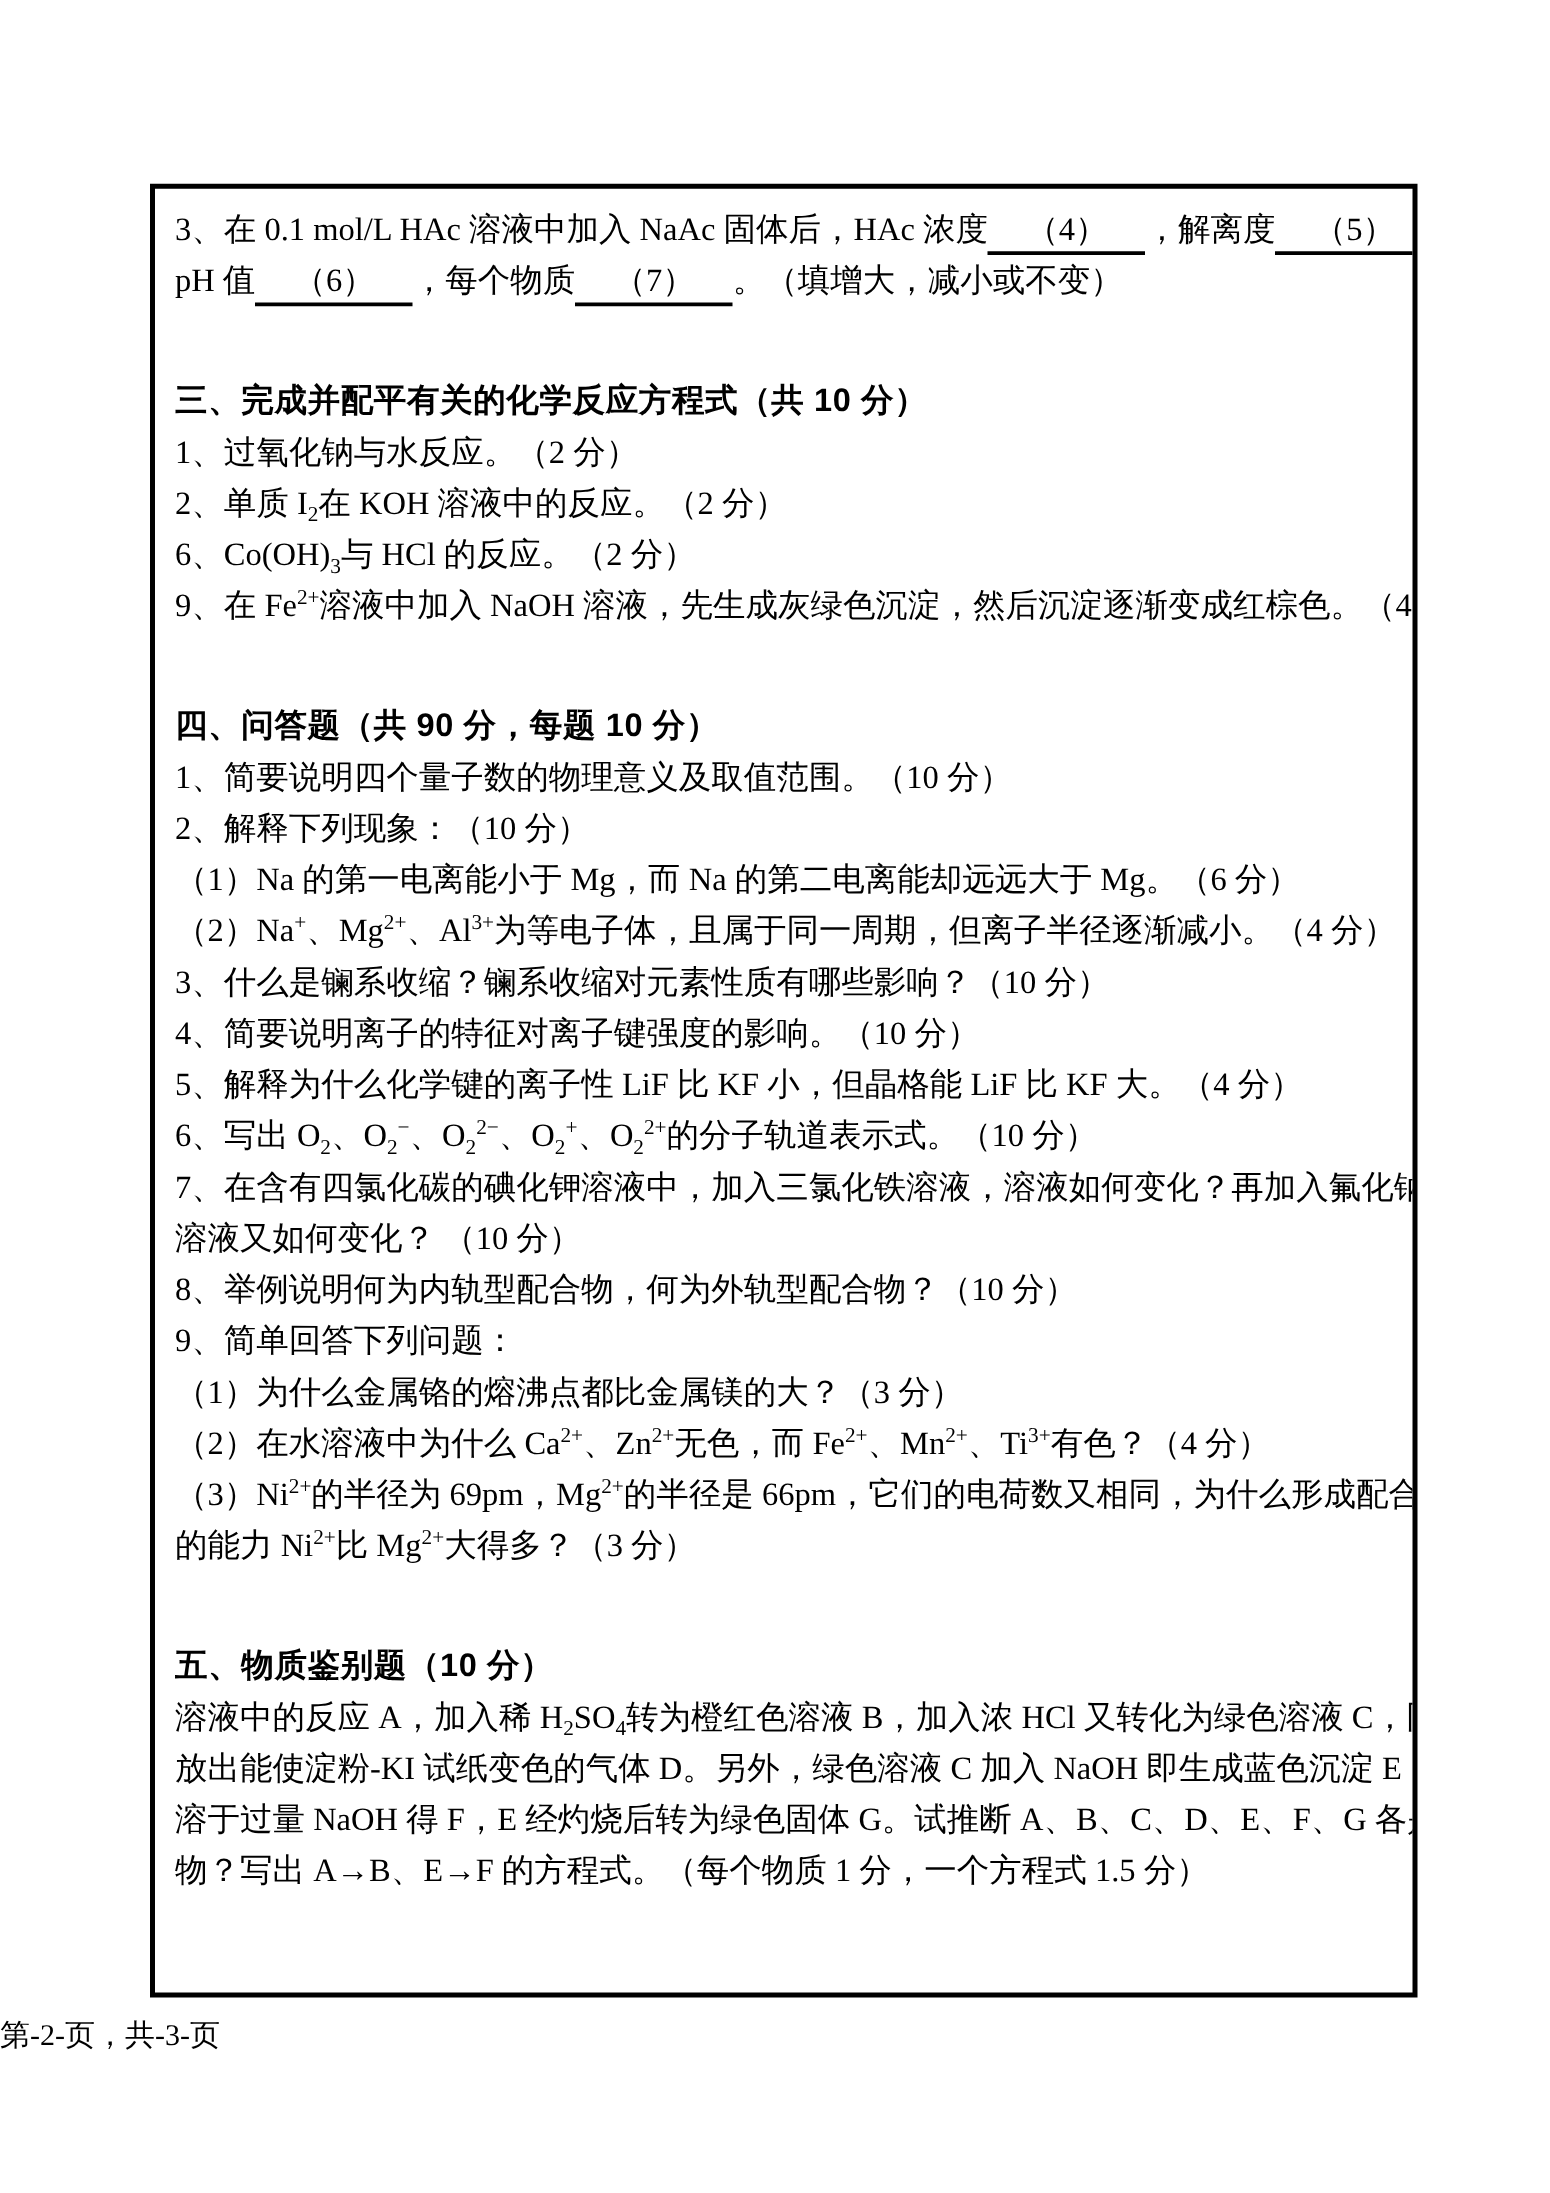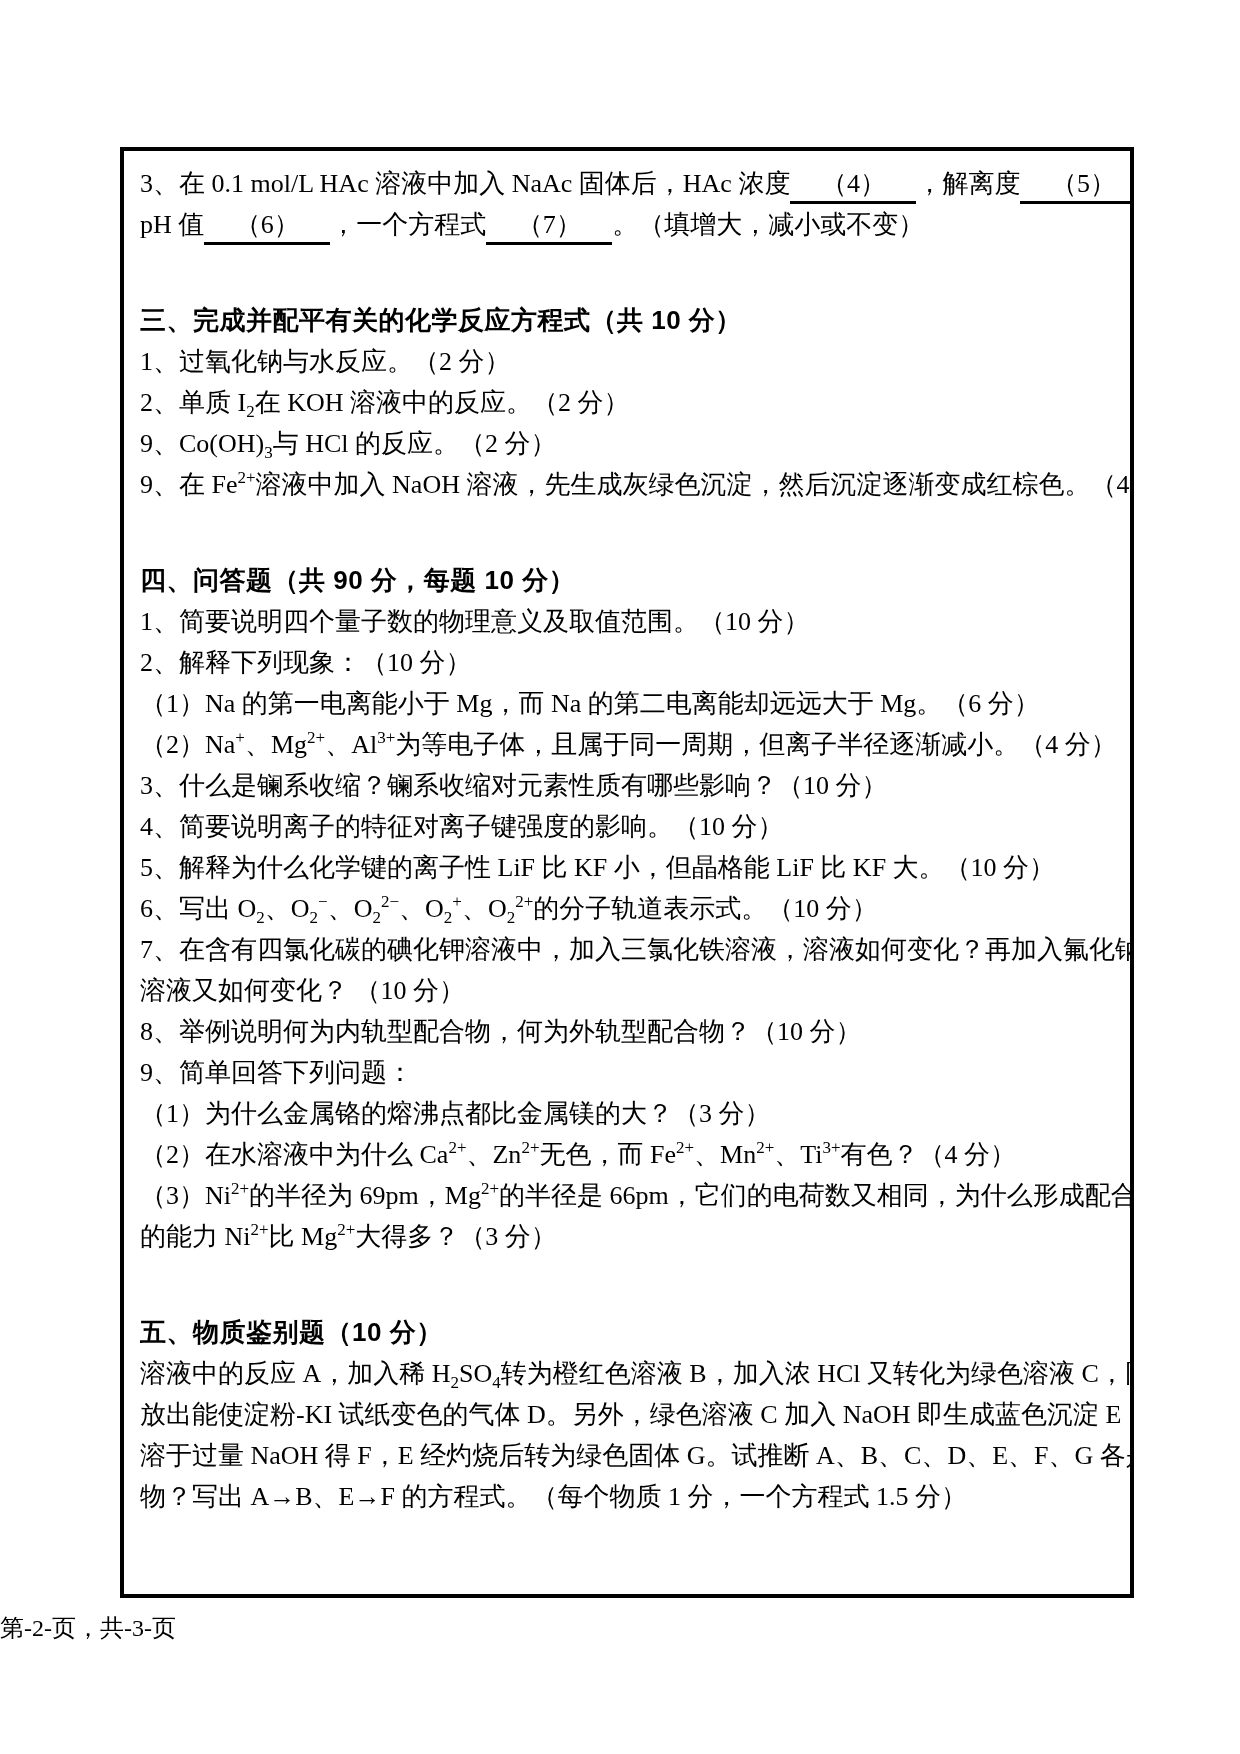--- a/index.html
+++ b/index.html
@@ -29,36 +29,36 @@
     position:absolute;left:0;top:1612px;width:1240px;text-align:left;
     font-size:24px;font-family:"Liberation Serif","DejaVu Serif",serif;
   }
 </style>
 </head>
 <body>
 
 <div class="content-box">
   <div>
       <div class="line"><span>3、在 0.1 mol/L HAc 溶液中加入 NaAc 固体后，HAc 浓度</span><span class="blank">（4）</span><span>，解离度</span><span class="blank">（5）</span></div>
-      <div class="line"><span>pH 值</span><span class="blank">（6）</span><span>，一个方程式</span><span class="blank">（7）</span><span>。（填增大，减小或不变）</span></div>
+      <div class="line"><span>pH 值</span><span class="blank">（6）</span><span>，每个物质</span><span class="blank">（7）</span><span>。（填增大，减小或不变）</span></div>
       <div class="spacer"></div>
       <div class="line heading"><span>三、完成并配平有关的化学反应方程式（共 10 分）</span></div>
       <div class="line"><span>1、过氧化钠与水反应。（2 分）</span></div>
       <div class="line"><span>2、单质 I</span><sub>2</sub><span>在 KOH 溶液中的反应。（2 分）</span></div>
-      <div class="line"><span>9、Co(OH)</span><sub>3</sub><span>与 HCl 的反应。（2 分）</span></div>
+      <div class="line"><span>6、Co(OH)</span><sub>3</sub><span>与 HCl 的反应。（2 分）</span></div>
       <div class="line"><span>9、在 Fe</span><sup>2+</sup><span>溶液中加入 NaOH 溶液，先生成灰绿色沉淀，然后沉淀逐渐变成红棕色。（4 分）</span></div>
       <div class="spacer"></div>
       <div class="line heading"><span>四、问答题（共 90 分，每题 10 分）</span></div>
       <div class="line"><span>1、简要说明四个量子数的物理意义及取值范围。（10 分）</span></div>
       <div class="line"><span>2、解释下列现象：（10 分）</span></div>
       <div class="line"><span>（1）Na 的第一电离能小于 Mg，而 Na 的第二电离能却远远大于 Mg。（6 分）</span></div>
       <div class="line"><span>（2）Na</span><sup>+</sup><span>、Mg</span><sup>2+</sup><span>、Al</span><sup>3+</sup><span>为等电子体，且属于同一周期，但离子半径逐渐减小。（4 分）</span></div>
       <div class="line"><span>3、什么是镧系收缩？镧系收缩对元素性质有哪些影响？（10 分）</span></div>
       <div class="line"><span>4、简要说明离子的特征对离子键强度的影响。（10 分）</span></div>
-      <div class="line"><span>5、解释为什么化学键的离子性 LiF 比 KF 小，但晶格能 LiF 比 KF 大。（10 分）</span></div>
+      <div class="line"><span>5、解释为什么化学键的离子性 LiF 比 KF 小，但晶格能 LiF 比 KF 大。（4 分）</span></div>
       <div class="line"><span>6、写出 O</span><sub>2</sub><span>、O</span><sub>2</sub><sup>−</sup><span>、O</span><sub>2</sub><sup>2−</sup><span>、O</span><sub>2</sub><sup>+</sup><span>、O</span><sub>2</sub><sup>2+</sup><span>的分子轨道表示式。（10 分）</span></div>
       <div class="line"><span>7、在含有四氯化碳的碘化钾溶液中，加入三氯化铁溶液，溶液如何变化？再加入氟化钠，</span></div>
       <div class="line"><span>溶液又如何变化？ （10 分）</span></div>
       <div class="line"><span>8、举例说明何为内轨型配合物，何为外轨型配合物？（10 分）</span></div>
       <div class="line"><span>9、简单回答下列问题：</span></div>
       <div class="line"><span>（1）为什么金属铬的熔沸点都比金属镁的大？（3 分）</span></div>
       <div class="line"><span>（2）在水溶液中为什么 Ca</span><sup>2+</sup><span>、Zn</span><sup>2+</sup><span>无色，而 Fe</span><sup>2+</sup><span>、Mn</span><sup>2+</sup><span>、Ti</span><sup>3+</sup><span>有色？（4 分）</span></div>
       <div class="line"><span>（3）Ni</span><sup>2+</sup><span>的半径为 69pm，Mg</span><sup>2+</sup><span>的半径是 66pm，它们的电荷数又相同，为什么形成配合物</span></div>
       <div class="line"><span>的能力 Ni</span><sup>2+</sup><span>比 Mg</span><sup>2+</sup><span>大得多？（3 分）</span></div>
       <div class="spacer"></div>

